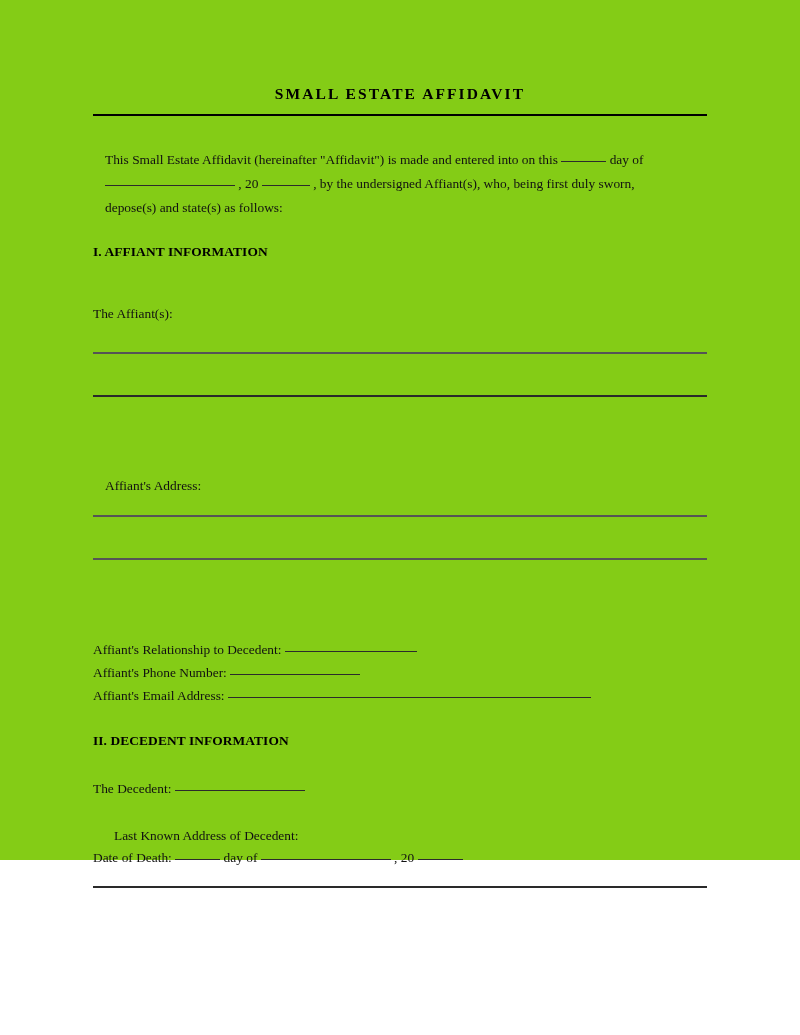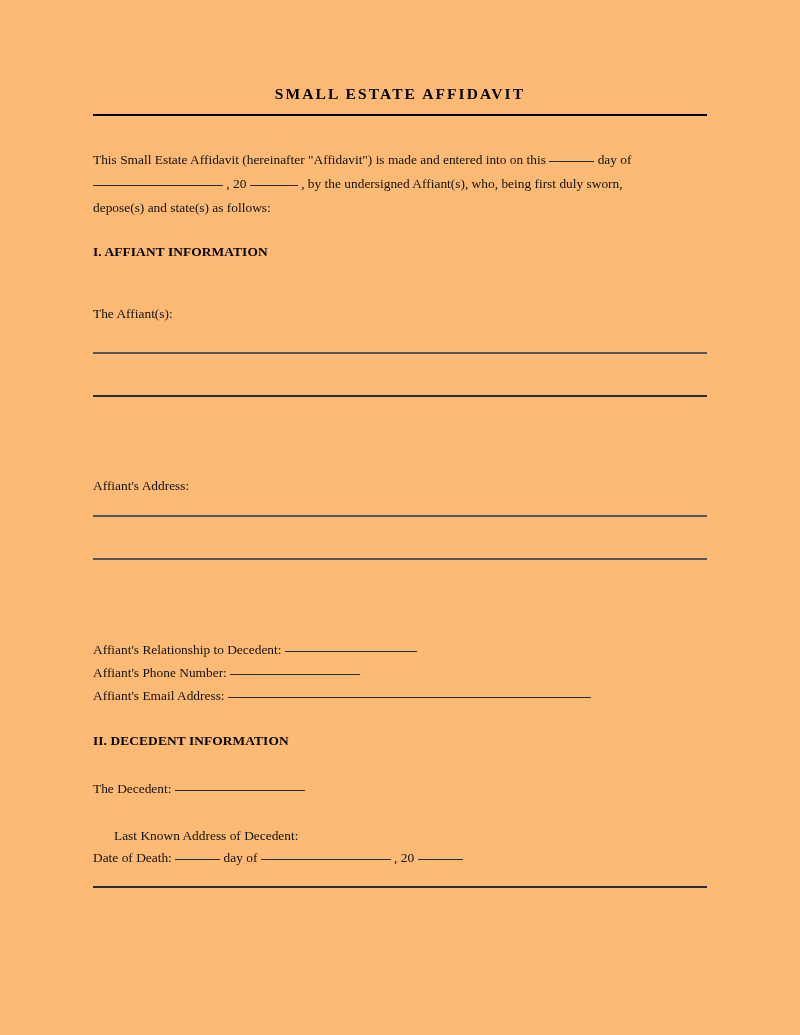--- a/index.html
+++ b/index.html
@@ -15,22 +15,22 @@
     font-family: "Liberation Serif", "DejaVu Serif", serif;
     color: #101010;
     overflow: hidden;
   }
 
   .page {
     position: absolute;
     left: 0;
     top: 0;
     width: 800px;
-    height: 1035px;
-    background: #fdba74;
+    height: 860px;
+    background: #84cc16;
   }
 
   .content {
     position: absolute;
     left: 93px;
     top: 0;
     width: 614px;
   }
 
   
@@ -61,20 +61,21 @@
     left: 0;
     top: 148px;
     width: 614px;
     font-size: 13.4px;
     line-height: 24px;
     color: #111111;
   }
   .intro .ln {
     display: block;
     white-space: nowrap;
+    margin-left: 12px;
   }
 
   
   .blank {
     display: inline-block;
     border-bottom: 1.6px solid #2b2b2b;
     vertical-align: 2px;
     height: 0;
   }
   .b-xs { width: 45px; }
@@ -104,21 +105,21 @@
   
   .field-label {
     position: absolute;
     left: 0;
     font-size: 13.4px;
     line-height: 20px;
     color: #111111;
     white-space: nowrap;
   }
   #label-affiants { top: 304px; }
-  #label-affiant-address { top: 476px; }
+  #label-affiant-address { top: 476px; margin-left: 12px; }
   #label-relationship { top: 640px; }
   #label-phone { top: 663px; text-align: right; }
   #label-email { top: 686px; }
   #label-decedent { top: 779px; }
   #label-dod { top: 848px; }
   #label-last-address { top: 826px; margin-left: 21px; }
 
   
   .rule {
     position: absolute;

